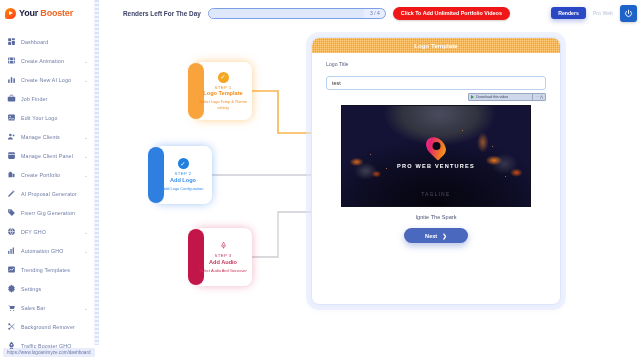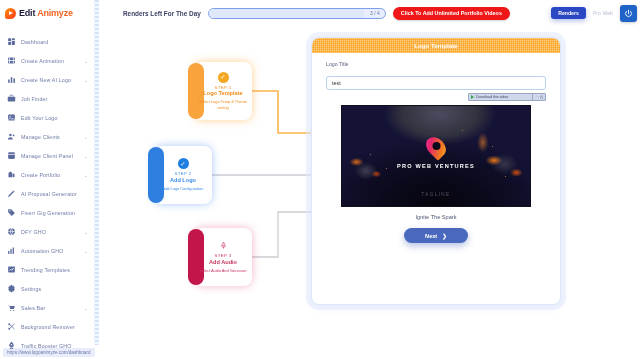--- a/index.html
+++ b/index.html
@@ -294,21 +294,21 @@
   }
 </style>
 </head>
 <body>
 
 <div id="app">
 
   <div id="sidebar">
     <div id="brand">
       <span class="bmark"></span>
-      <span class="btxt"><span class="b1">Edit </span><span class="b2">Animyze</span></span>
+      <span class="btxt"><span class="b1">Your </span><span class="b2">Booster</span></span>
     </div>
     <div class="nav" id="nav">
         <div class="nav-item">
           <span class="nav-ico">
             <svg width="9" height="9" viewBox="0 0 24 24" fill="currentColor">
               <rect x="3" y="3" width="8" height="8" rx="1.5"></rect>
               <rect x="13" y="3" width="8" height="5" rx="1.5"></rect>
               <rect x="13" y="10" width="8" height="11" rx="1.5"></rect>
               <rect x="3" y="13" width="8" height="8" rx="1.5"></rect>
             </svg>

